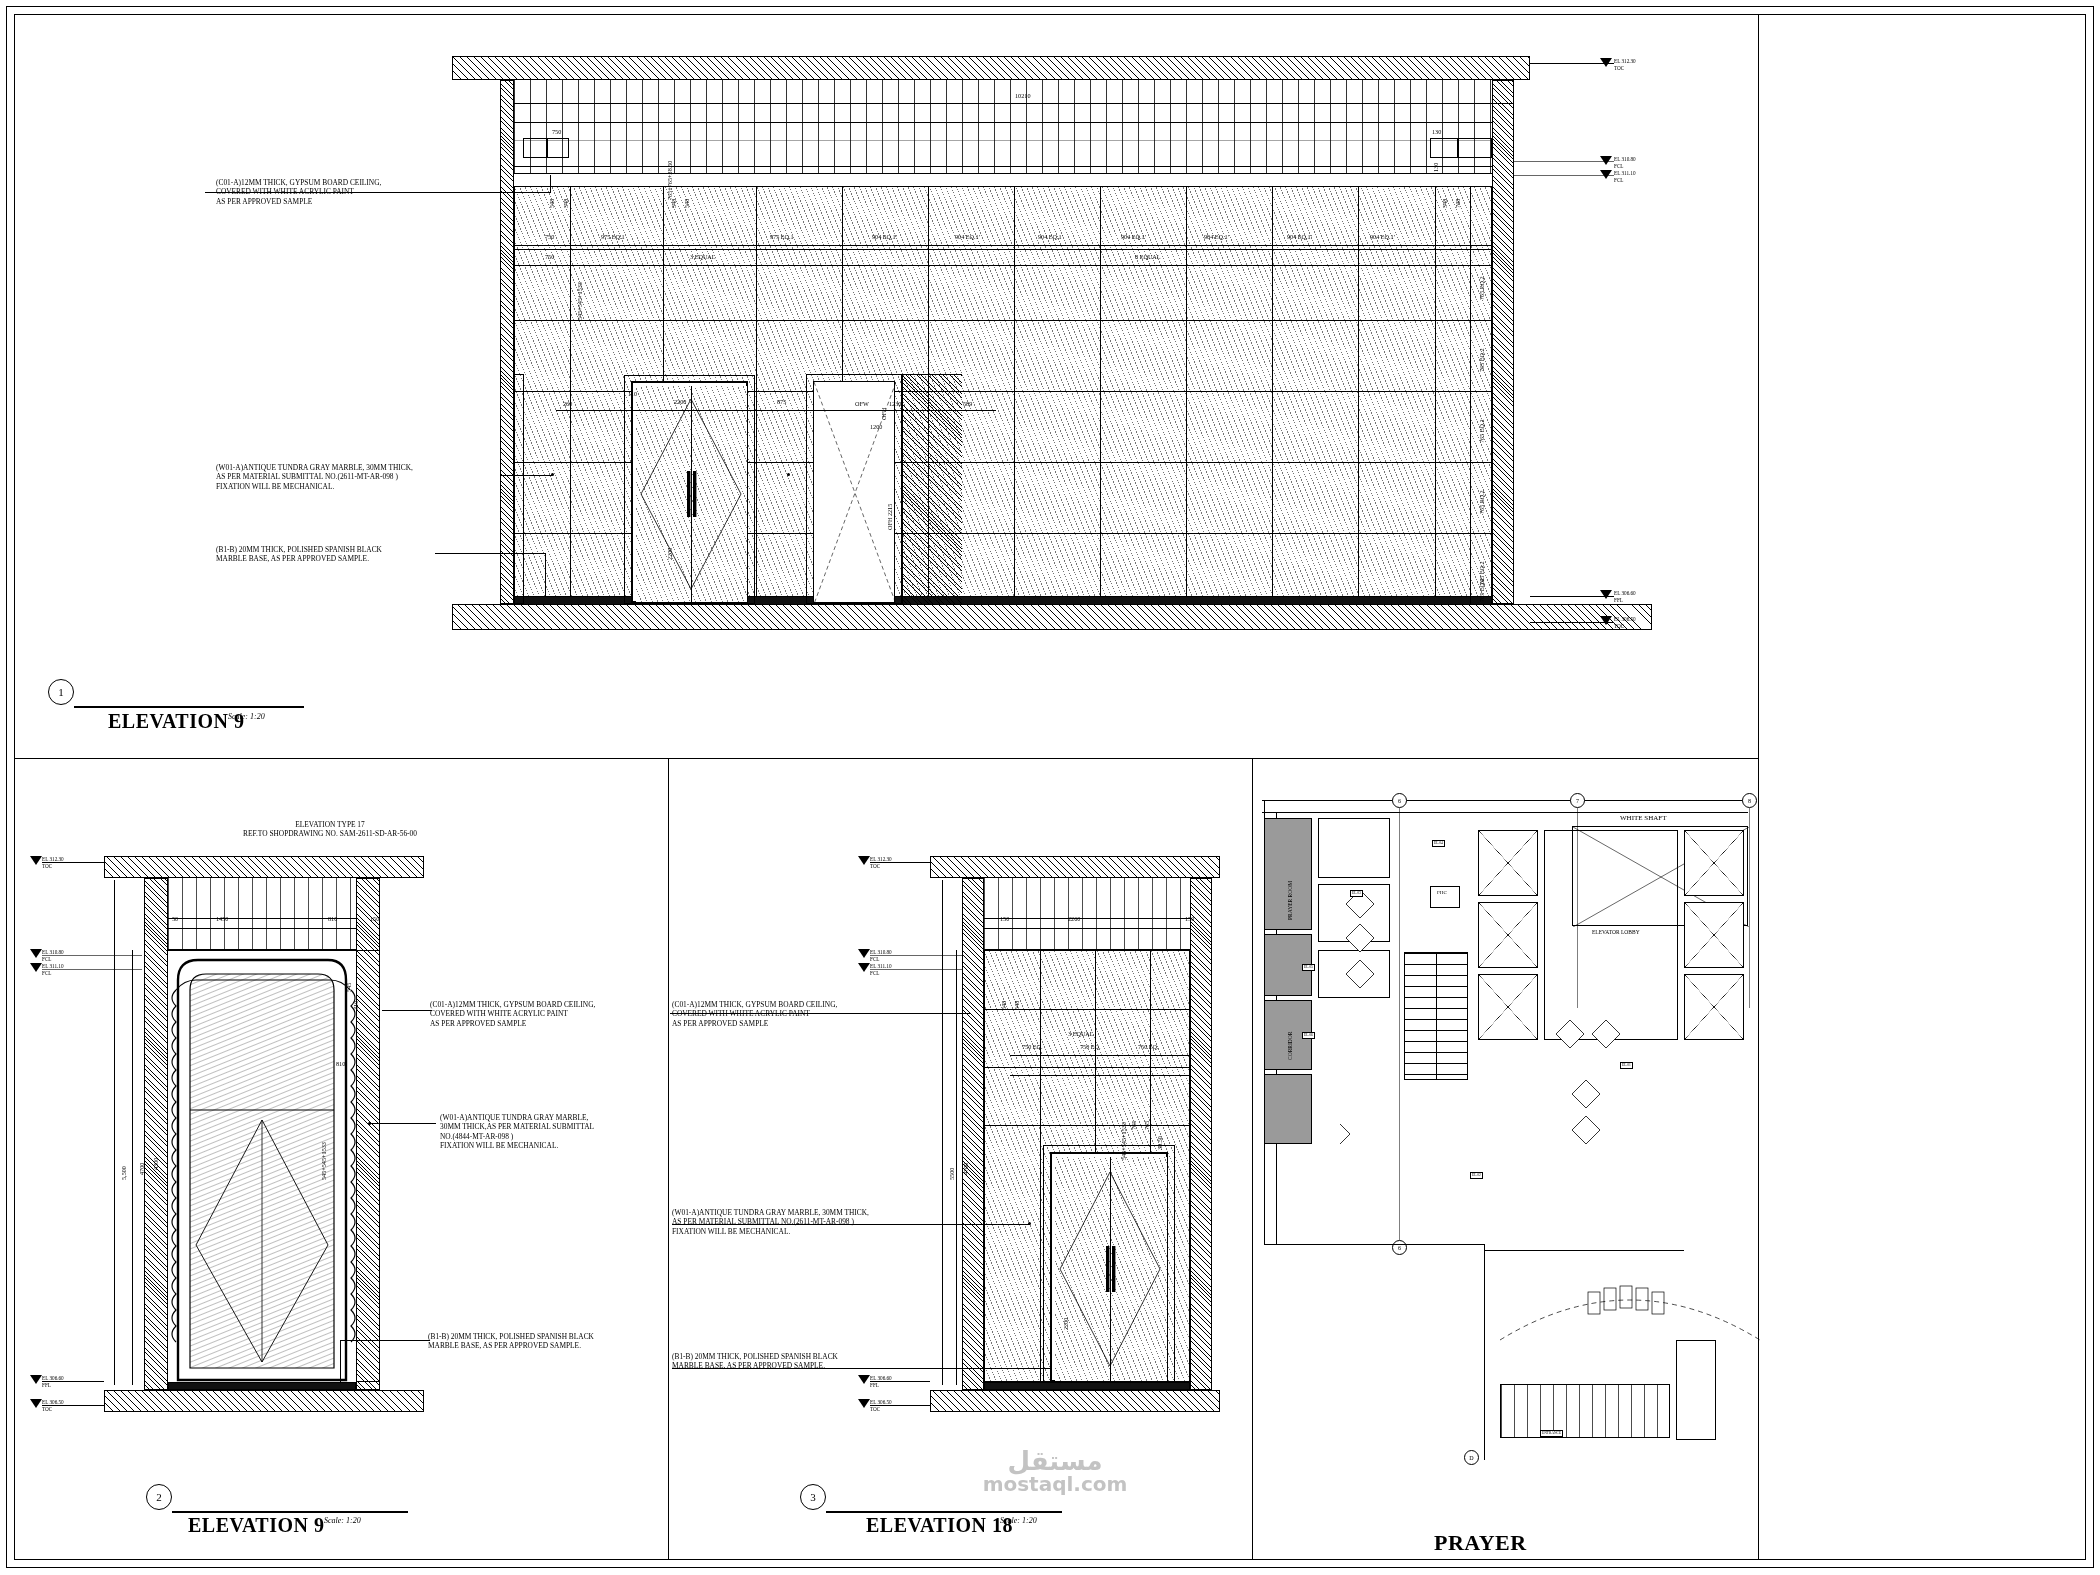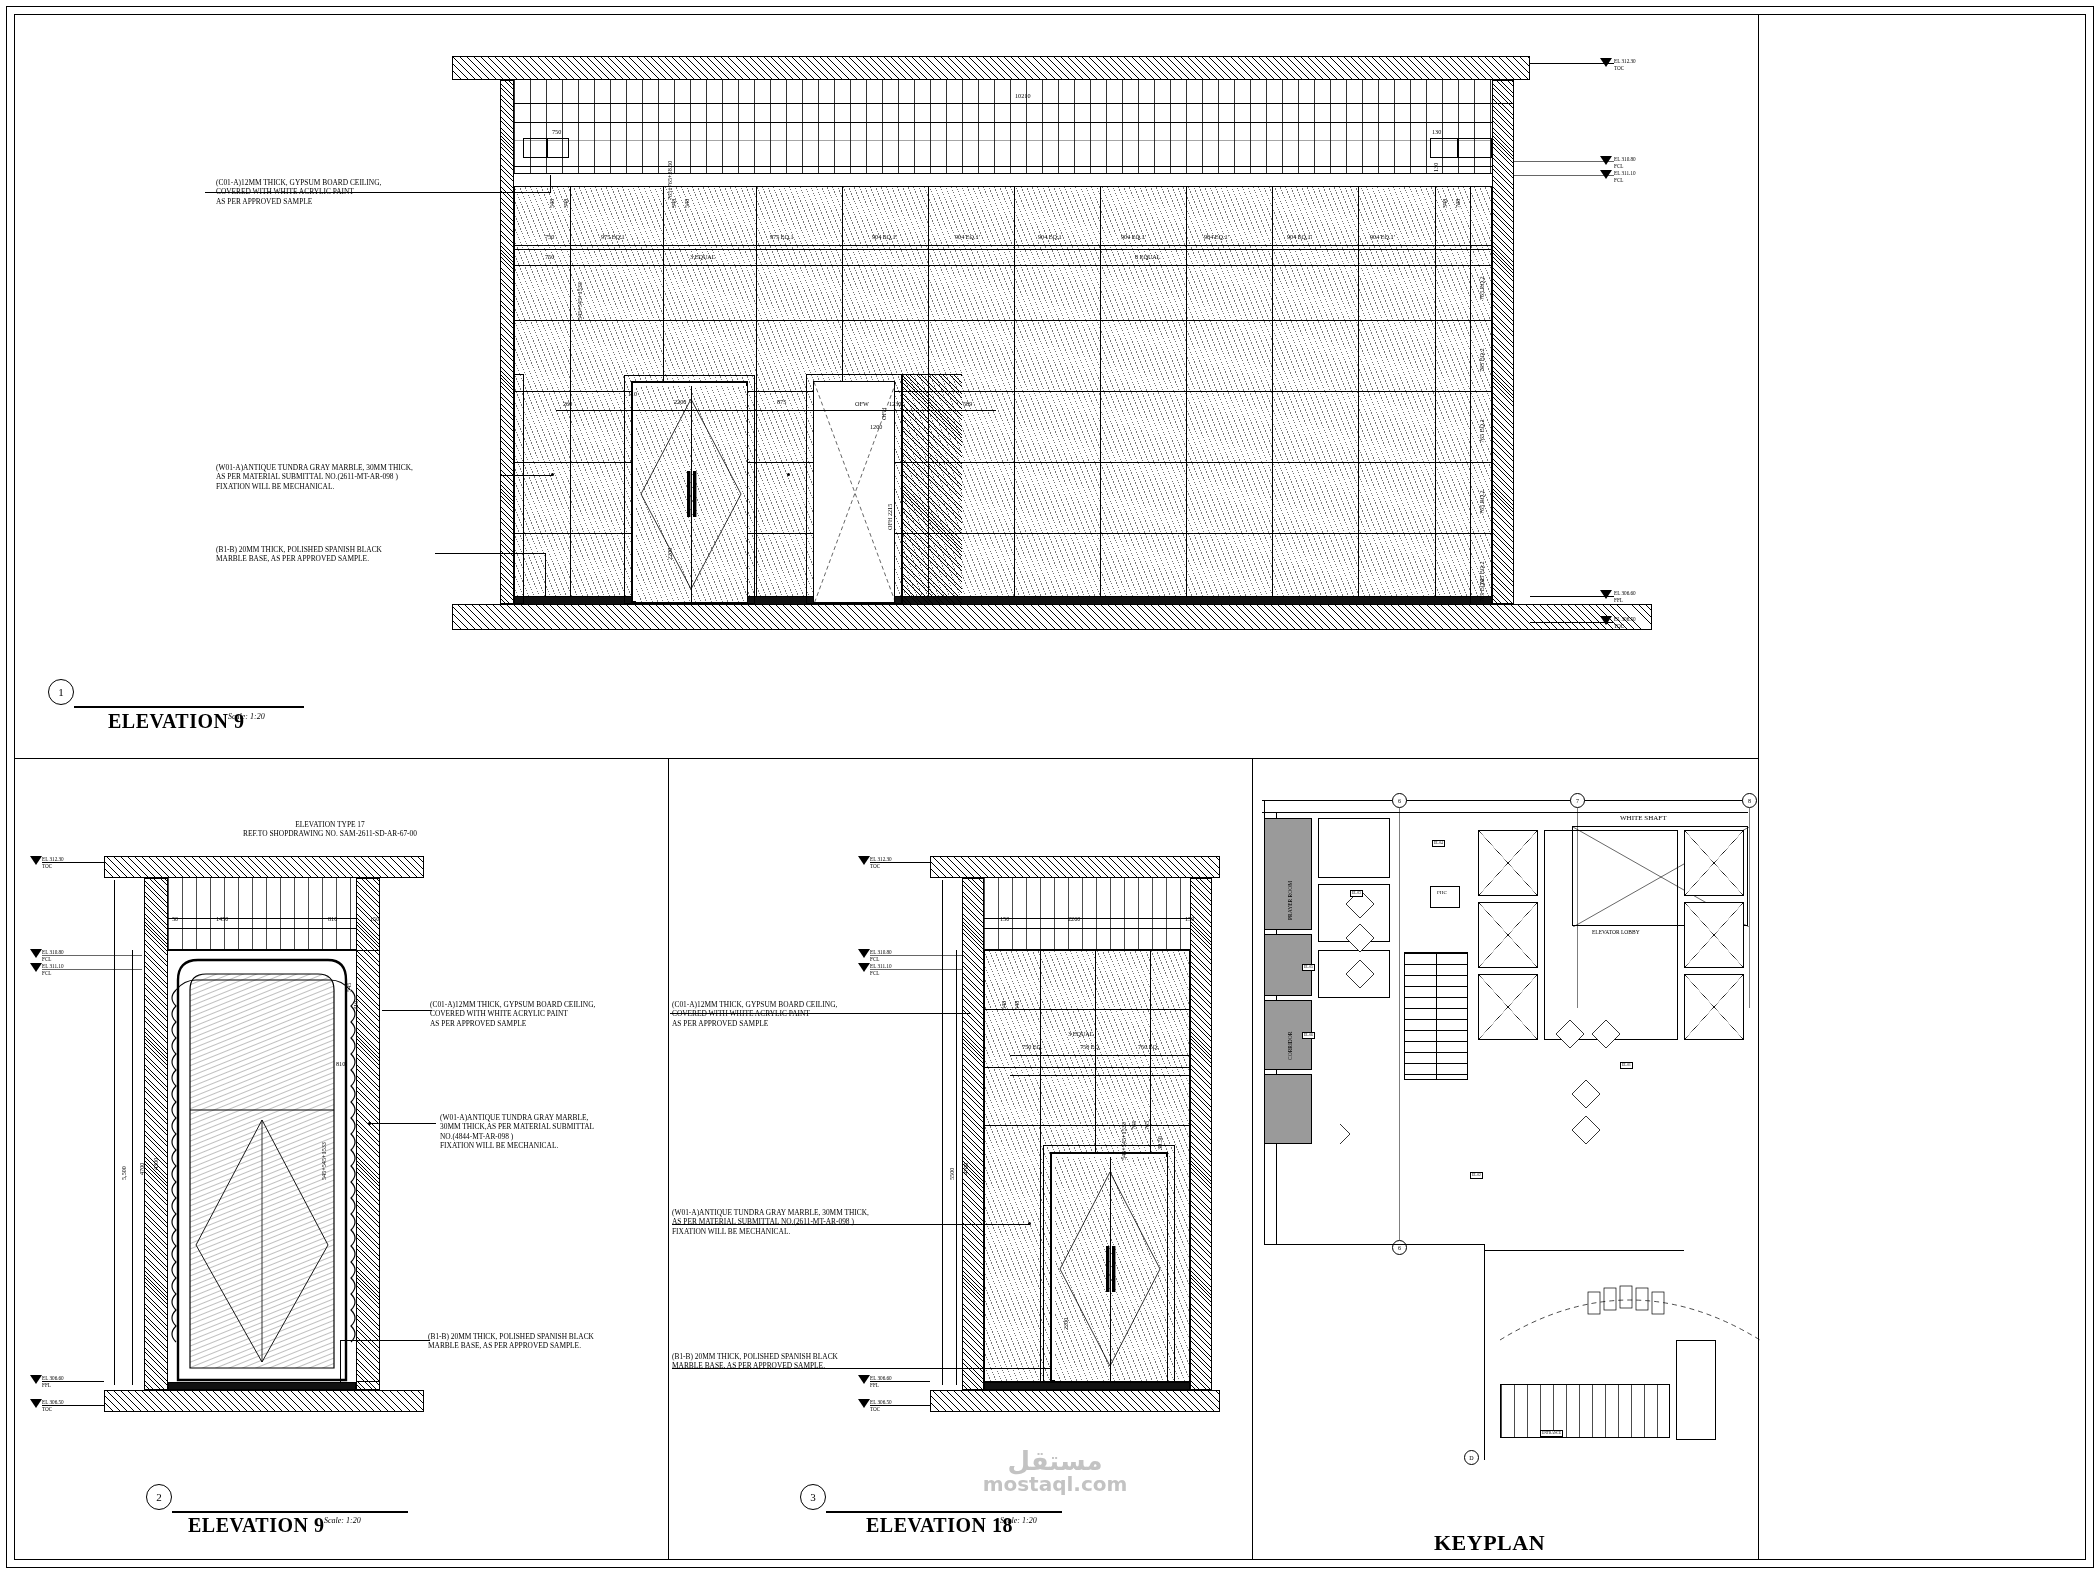--- a/index.html
+++ b/index.html
@@ -319,21 +319,21 @@
     <div class="dim-v" style="left:345px; top:992px;">545</div>
 
     <div class="dim-v" style="left:120px; top:1180px;">5,500</div>
     <div class="dim-v" style="left:138px; top:1175px;">4700</div>
     <div class="dim-v" style="left:152px; top:1170px;">4300</div>
     <div class="dim-v" style="left:320px; top:1180px;">545+545+1533</div>
     <div class="vl" style="left:114px; top:880px; height:505px;"></div>
     <div class="vl" style="left:132px; top:950px; height:435px;"></div>
 
     <div class="note" style="left:210px; top:820px; text-align:center; width:240px;">ELEVATION TYPE 17
-REF.TO SHOPDRAWING NO. SAM-2611-SD-AR-67-00</div>
+REF.TO SHOPDRAWING NO. SAM-2611-SD-AR-56-00</div>
 
     <div class="hl" style="left:382px; top:1010px; width:50px;"></div>
     <div class="note" style="left:430px; top:1000px;">(C01-A)12MM THICK, GYPSUM BOARD CEILING,
 COVERED WITH WHITE ACRYLIC PAINT
 AS PER APPROVED SAMPLE</div>
 
     <div class="abs" style="left:368px; top:1122px; width:3px;height:3px;border-radius:50%;background:#000;"></div>
     <div class="hl" style="left:370px; top:1123px; width:66px;"></div>
     <div class="note" style="left:440px; top:1113px;">(W01-A)ANTIQUE TUNDRA GRAY MARBLE,
 30MM THICK,AS PER MATERIAL SUBMITTAL
@@ -590,21 +590,21 @@
     </svg>
 
     <div class="kp-tag" style="left:1540px; top:1430px;">ENTRANCE</div>
     <div class="kp-tag" style="left:1620px; top:1062px;">EL.01</div>
     <div class="kp-tag" style="left:1470px; top:1172px;">EL.02</div>
     <div class="kp-tag" style="left:1350px; top:890px;">EL.03</div>
     <div class="kp-tag" style="left:1432px; top:840px;">EL.04</div>
     <div class="kp-tag" style="left:1302px; top:964px;">EL.05</div>
     <div class="kp-tag" style="left:1302px; top:1032px;">EL.06</div>
 
-    <div class="viewtitle" style="left:1434px; top:1498px; font-size:22px;">KEYPLAN</div>
+    <div class="viewtitle" style="left:1434px; top:1498px; font-size:22px;">PRAYER</div>
   </div>
 
   <div id="titleblock">
 
     
     
 
     
     
     

